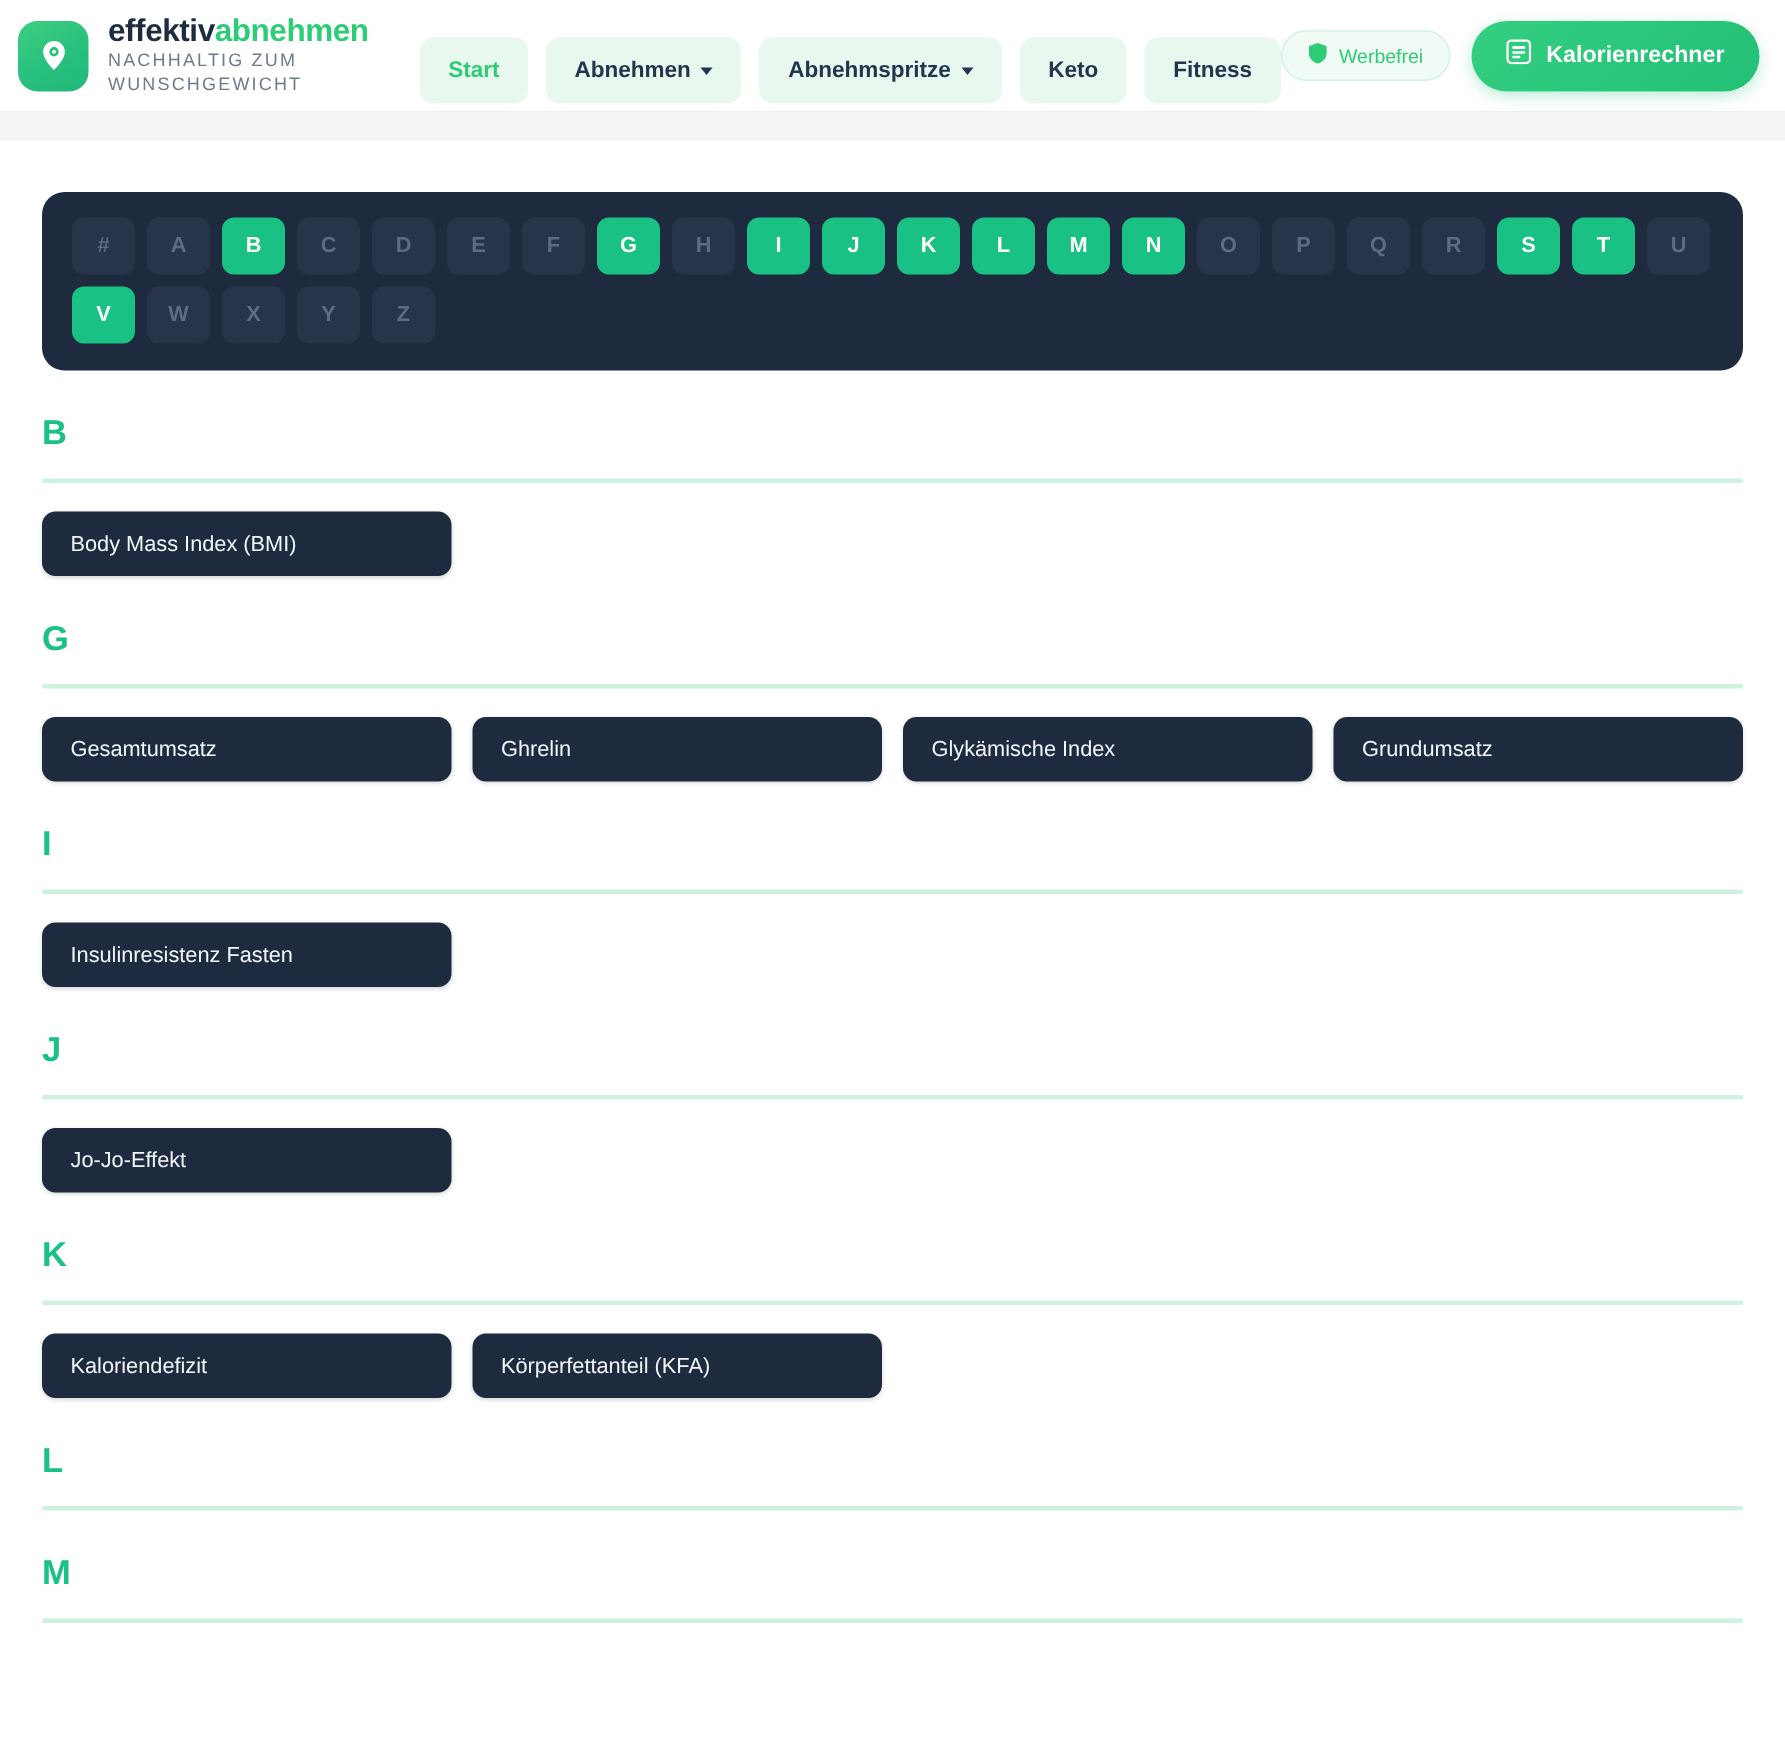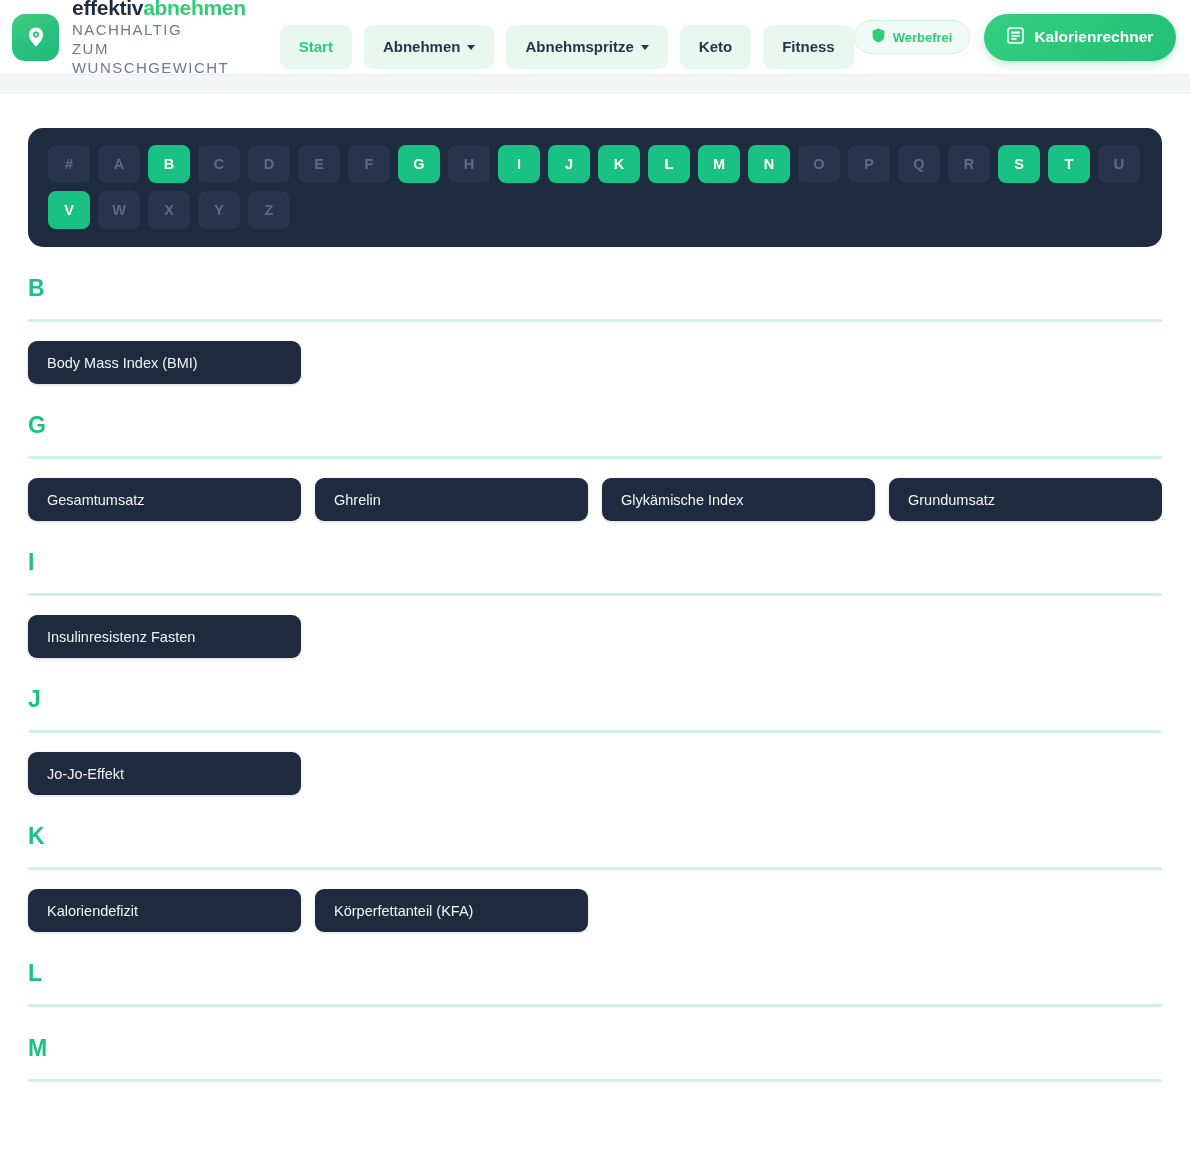--- a/index.html
+++ b/index.html
@@ -52,21 +52,21 @@
     font-size: 21px;
     font-weight: bold;
     line-height: 1.02;
     letter-spacing: -0.3px;
     white-space: nowrap;
   }
   .brand-name .part-a { color: #1e2c3f; }
   .brand-name .part-b { color: #2ecc77; }
 
   .brand-tagline {
-    font-size: 15px;
+    font-size: 12px;
     letter-spacing: 1.45px;
     color: #6d7b8c;
     line-height: 1.28;
     margin-top: 2px;
     font-weight: 500;
     text-transform: uppercase;
     max-width: 135px;
   }
 
   .main-nav {
@@ -113,21 +113,21 @@
   .btn-adfree {
     background: #effbf4;
     border: 1px solid #d3f2e0;
     border-radius: 22px;
     height: 34px;
     padding: 0 17px;
     display: flex;
     align-items: center;
     gap: 8px;
     font-size: 13px;
-    font-weight: bold;
+    font-weight: normal;
     color: #2ecc77;
     font-family: inherit;
     cursor: pointer;
     white-space: nowrap;
   }
 
   .btn-calc {
     background: linear-gradient(135deg, #34cf80 0%, #22bf76 100%);
     border: none;
     border-radius: 26px;

